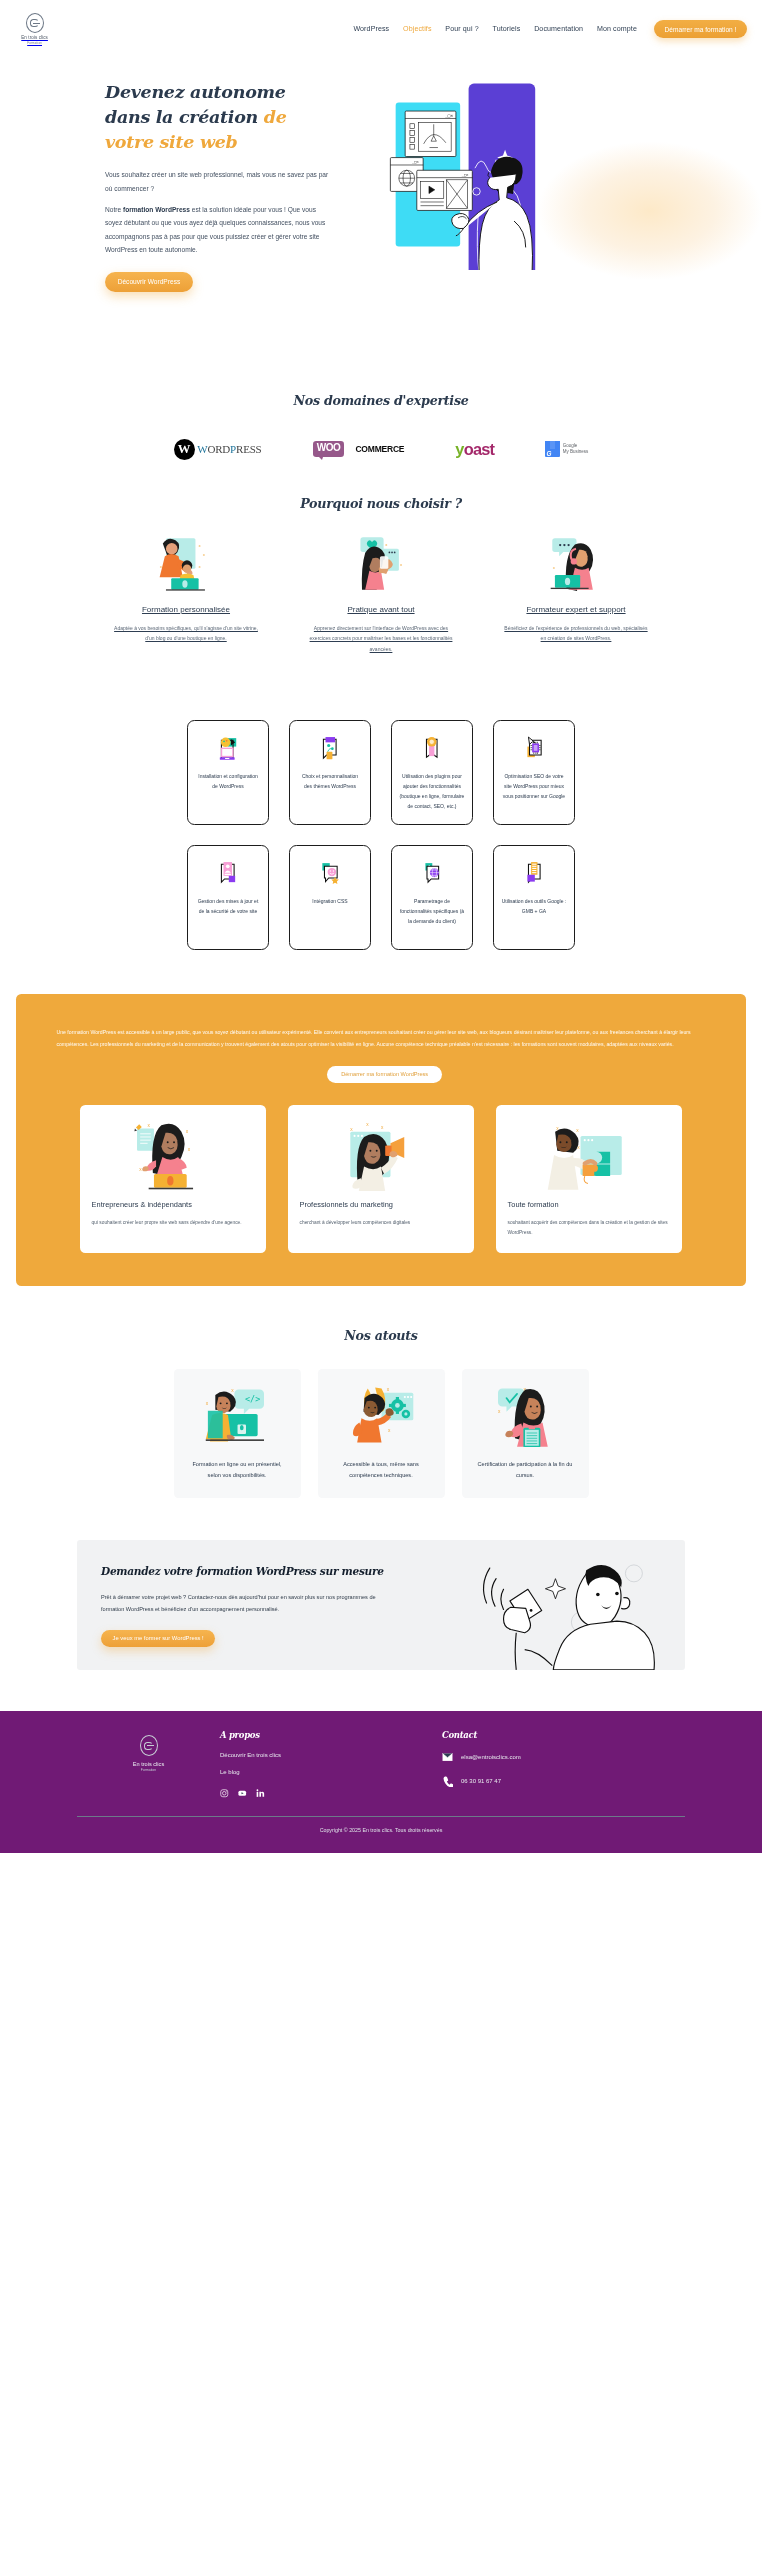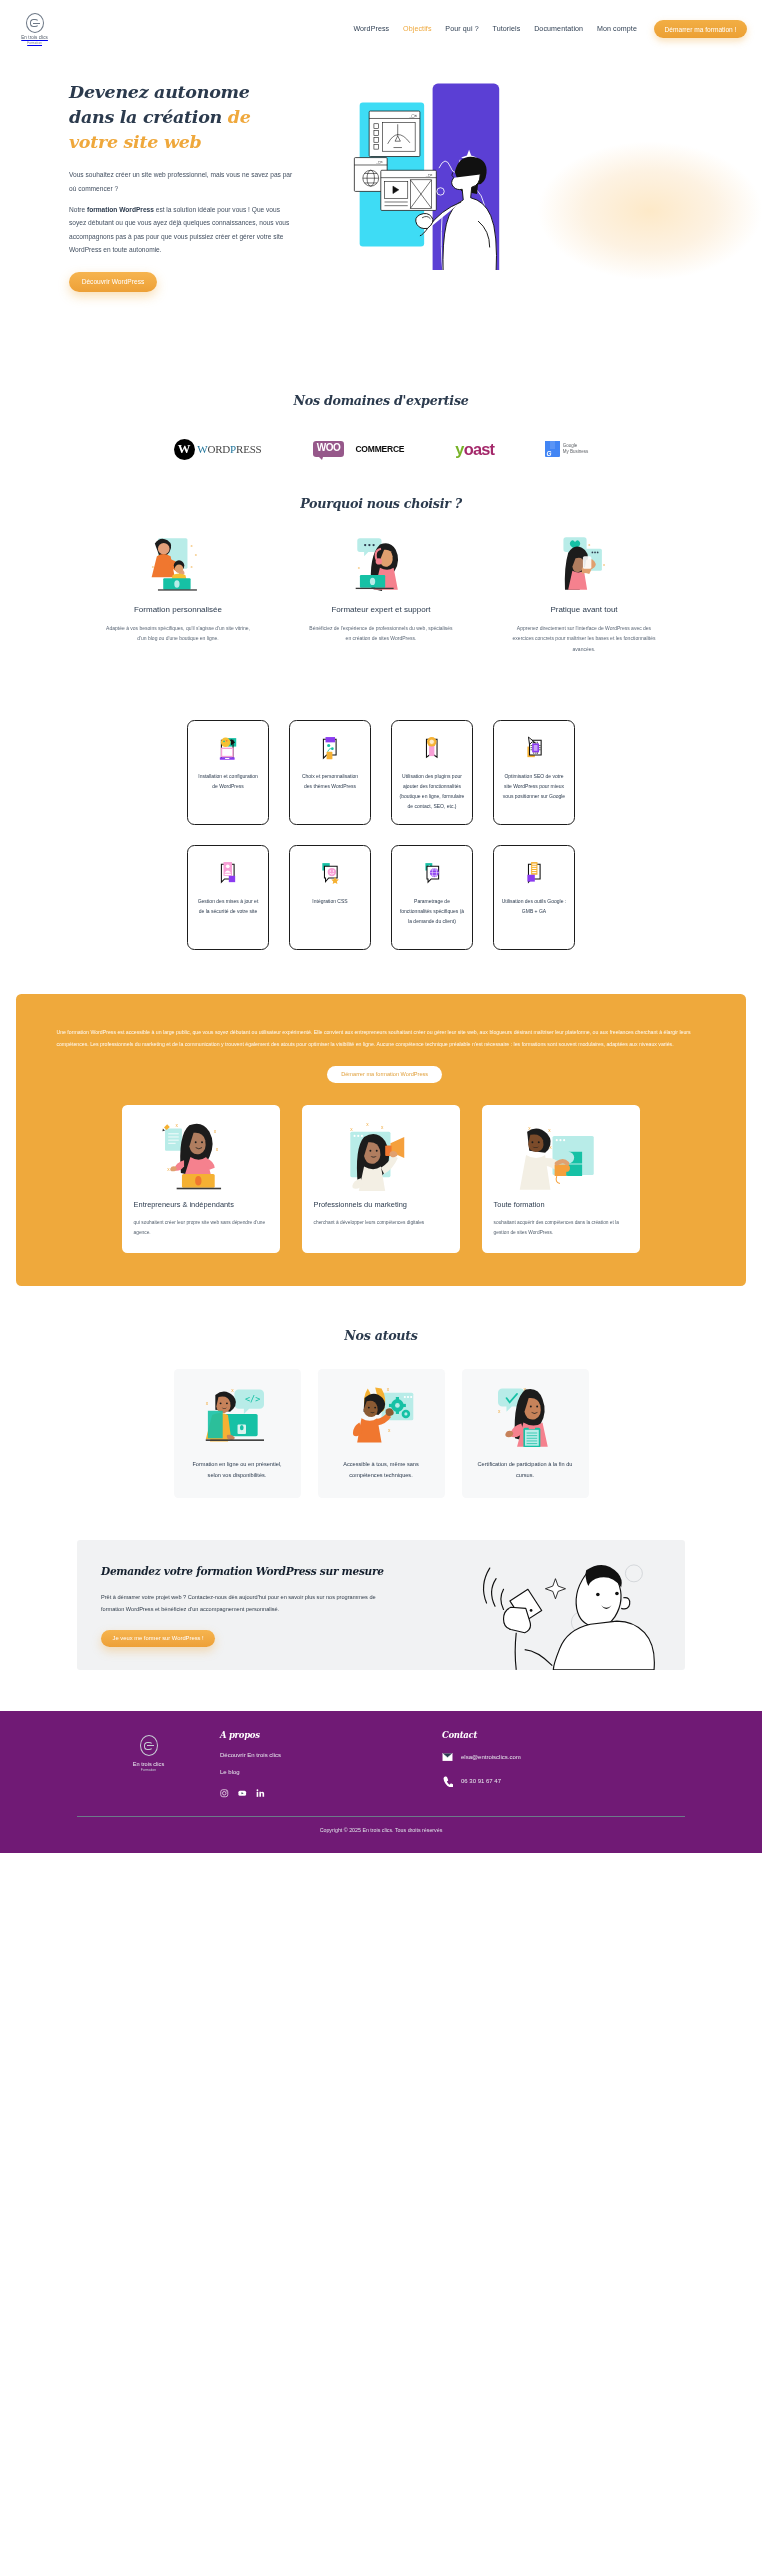--- a/index.html
+++ b/index.html
@@ -55,21 +55,21 @@
 
   
   .hero{
     position:relative; height:297px; overflow:hidden;
   }
   .hero-glow{
     position:absolute; right:-32px; top:64px; width:360px; height:222px;
     background:radial-gradient(closest-side at 60% 40%, #fde9c8 0%, #fdf2e2 45%, rgba(255,255,255,0) 78%);
     pointer-events:none;
   }
-  .hero-inner{ position:relative; display:flex; padding:0 0 0 69px; }
+  .hero-inner{ position:relative; display:flex; padding:0 0 0 69px;margin-left:36px; }
   .hero-copy{ width:228px; padding-top:22px; }
   h1.hero-title{
     margin:0 0 13.8px 0; font-size:17.5px; line-height:1.42; color:#2b3a4d;
   }
   h1.hero-title .hl{ color:#efa83c; }
   .hero-p{ font-size:6.6px; line-height:2.0; color:#424f60; margin:0 0 8.5px 0; }
   .hero-p b{ font-weight:700; color:#2b3a4d; }
   .btn-hero{
     margin-top:7.4px;
     background:linear-gradient(180deg,#f6b44f 0%,#eda037 100%);
@@ -135,21 +135,21 @@
   .gmb-mark .s4{ left:0; top:8px; width:15px; height:8px; background:#4285f4; border-radius:0 0 1.1px 1.1px; }
   .gmb-mark .g{
     position:absolute; left:0; top:8px; width:7.4px;height:8px; color:#fff;
     font-size:6.4px; font-weight:700; display:flex; align-items:center; justify-content:center;
   }
   .gmb-txt{ font-size:4.5px; color:#5f6368; line-height:1.25; }
 
   
   .why{ padding-top:35px; }
   .why-grid{
-    display:flex; justify-content:center; gap:12px; margin-top:23px;
+    display:flex; justify-content:center; gap:4px; margin-top:23px;text-decoration:underline;
   }
   .why-col{ width:159px; text-align:center; padding:0 7.4px; }
   .why-col + .why-col{ margin-left:32px; }
   .why-art{ height:58px; display:flex; align-items:flex-end; justify-content:center; }
   .why-h{ font-size:8px; color:#2b3a4d; margin:11.6px 0 7.4px; line-height:1.45; font-weight:400;}
   .why-p{ font-size:5px; color:#5a6675; line-height:2.1; margin:0; }
 
   
   .domains{ padding-top:37px; }
   .domain-grid{
@@ -174,21 +174,21 @@
   .ideal-p{ font-size:5.2px; line-height:2.25; color:#fff; margin:3.2px 0 0; opacity:.97; }
   .ideal-btn-wrap{ display:flex; justify-content:center; margin-top:15px; }
   .btn-white{
     background:#fff; color:#e0a03d; border:none; border-radius:11.6px;
     padding:5.8px 13.8px; font-size:5.6px; font-family:inherit; cursor:pointer;
   }
   .persona-grid{
     display:flex; justify-content:center; gap:22px; margin-top:22px;
   }
   .persona-card{
-    width:158px; background:#fff; border-radius:5.3px; padding:11.6px 11.6px 15px;
+    width:186px; background:#fff; border-radius:5.3px; padding:11.6px 11.6px 15px;
     color:#2b3a4d;
   }
   .persona-art{ height:78px; display:flex; align-items:center; justify-content:center; }
   .persona-h{ font-size:7.4px; line-height:1.6; margin:4.2px 0 0; font-weight:400; color:#2b3a4d; }
   .persona-p{ font-size:4.8px; line-height:2.1; color:#55616f; margin:7.4px 0 0; }
 
   
   .atouts{ padding-top:42px; }
   .atouts-grid{ display:flex; justify-content:center; gap:17px; margin-top:25.4px; }
   .atout-card{
@@ -399,46 +399,20 @@
           <rect x="36" y="103" width="74" height="2.5" fill="#3a3a3a"></rect>
         </svg>
       </div>
       <h3 class="why-h">Formation personnalisée</h3>
       <p class="why-p">Adaptée à vos besoins spécifiques, qu'il s'agisse d'un site vitrine, d'un blog ou d'une boutique en ligne.</p>
     </div>
 
     <div class="why-col">
       <div class="why-art">
         <svg width="79" height="57" viewBox="0 0 150 108">
-          <path d="M34 6 h36 a5 5 0 0 1 5 5 v16 a5 5 0 0 1 -5 5 h-20 l-8 8 v-8 h-8 a5 5 0 0 1 -5 -5 v-16 a5 5 0 0 1 5 -5z" fill="#b8ece8"></path>
-          <circle cx="44" cy="19" r="2.2" fill="#2b3a4d"></circle>
-            <circle cx="52" cy="19" r="2.2" fill="#2b3a4d"></circle>
-            <circle cx="60" cy="19" r="2.2" fill="#2b3a4d"></circle>
-          <g fill="#f0a93c" font-size="8" font-family="Liberation Sans, sans-serif">
-            <text x="80" y="20">x</text>
-              <text x="82" y="62">x</text>
-              <text x="30" y="64">x</text>
-          </g>
-          <path d="M72 18 q20 -8 30 10 q10 20 -2 40 q-8 14 -22 12 l-2 26 -20 -4 q-6 -62 16 -84z" fill="#1c1c1c"></path>
-          <path d="M80 28 q14 -2 16 12 q2 16 -10 20 q-12 2 -14 -12z" fill="#e0a06f"></path>
-          <path d="M72 62 q14 8 26 0 l8 42 -44 0z" fill="#f5818e"></path>
-          <path d="M74 26 q-10 2 -10 12 q0 10 6 12" fill="none" stroke="#f5818e" stroke-width="4"></path>
-          <circle cx="70" cy="50" r="6" fill="#f5818e"></circle>
-          <rect x="34" y="76" width="48" height="24" rx="2" fill="#16c1a5"></rect>
-          <ellipse cx="58" cy="88" rx="5" ry="7" fill="#b8ece8"></ellipse>
-          <rect x="26" y="100" width="72" height="2.5" fill="#3a3a3a"></rect>
-        </svg>
-      </div>
-      <h3 class="why-h">Formateur expert et support</h3>
-      <p class="why-p">Bénéficiez de l'expérience de professionnels du web, spécialisés en création de sites WordPress.</p>
-    </div>
-
-    <div class="why-col">
-      <div class="why-art">
-        <svg width="79" height="57" viewBox="0 0 150 108">
           <rect x="62" y="26" width="46" height="42" rx="3" fill="#b8ece8"></rect>
           <circle cx="100" cy="33" r="1.6" fill="#2b3a4d"></circle>
             <circle cx="95" cy="33" r="1.6" fill="#2b3a4d"></circle>
             <circle cx="90" cy="33" r="1.6" fill="#2b3a4d"></circle>
           <path d="M40 4 h34 a5 5 0 0 1 5 5 v18 a5 5 0 0 1 -5 5 h-22 l-8 8 v-8 h-4 a5 5 0 0 1 -5 -5 v-18 a5 5 0 0 1 5 -5z" fill="#b8ece8"></path>
           <path d="M57 13 q5 -6 9 0 q4 6 -9 14 q-13 -8 -9 -14 q4 -6 9 0z" fill="#16c1a5"></path>
           <g fill="#f0a93c" font-size="8" font-family="Liberation Sans, sans-serif">
             <text x="82" y="20">x</text>
               <text x="46" y="62">x</text>
               <text x="110" y="58">x</text>
@@ -446,20 +420,46 @@
           <path d="M44 34 q10 -18 26 -10 q16 8 10 30 q-4 16 -14 18 l0 32 -28 0 q-2 -44 6 -70z" fill="#1c1c1c"></path>
           <path d="M58 44 q14 -4 16 8 q2 14 -10 18 q-10 2 -12 -10z" fill="#b07d5f"></path>
           <path d="M52 68 q12 6 22 0 l6 36 -36 0z" fill="#f5818e"></path>
           <path d="M70 62 q14 -4 18 4 l-4 8 q-10 -4 -14 0z" fill="#e0a06f"></path>
           <path d="M78 48 q10 -6 16 2 q6 8 -4 14 q-10 6 -14 -4z" fill="#e0a06f"></path>
           <rect x="72" y="40" width="16" height="24" rx="3" fill="#fff" opacity=".9"></rect>
         </svg>
       </div>
       <h3 class="why-h">Pratique avant tout</h3>
       <p class="why-p">Apprenez directement sur l'interface de WordPress avec des exercices concrets pour maîtriser les bases et les fonctionnalités avancées.</p>
+    </div>
+
+    <div class="why-col">
+      <div class="why-art">
+        <svg width="79" height="57" viewBox="0 0 150 108">
+          <path d="M34 6 h36 a5 5 0 0 1 5 5 v16 a5 5 0 0 1 -5 5 h-20 l-8 8 v-8 h-8 a5 5 0 0 1 -5 -5 v-16 a5 5 0 0 1 5 -5z" fill="#b8ece8"></path>
+          <circle cx="44" cy="19" r="2.2" fill="#2b3a4d"></circle>
+            <circle cx="52" cy="19" r="2.2" fill="#2b3a4d"></circle>
+            <circle cx="60" cy="19" r="2.2" fill="#2b3a4d"></circle>
+          <g fill="#f0a93c" font-size="8" font-family="Liberation Sans, sans-serif">
+            <text x="80" y="20">x</text>
+              <text x="82" y="62">x</text>
+              <text x="30" y="64">x</text>
+          </g>
+          <path d="M72 18 q20 -8 30 10 q10 20 -2 40 q-8 14 -22 12 l-2 26 -20 -4 q-6 -62 16 -84z" fill="#1c1c1c"></path>
+          <path d="M80 28 q14 -2 16 12 q2 16 -10 20 q-12 2 -14 -12z" fill="#e0a06f"></path>
+          <path d="M72 62 q14 8 26 0 l8 42 -44 0z" fill="#f5818e"></path>
+          <path d="M74 26 q-10 2 -10 12 q0 10 6 12" fill="none" stroke="#f5818e" stroke-width="4"></path>
+          <circle cx="70" cy="50" r="6" fill="#f5818e"></circle>
+          <rect x="34" y="76" width="48" height="24" rx="2" fill="#16c1a5"></rect>
+          <ellipse cx="58" cy="88" rx="5" ry="7" fill="#b8ece8"></ellipse>
+          <rect x="26" y="100" width="72" height="2.5" fill="#3a3a3a"></rect>
+        </svg>
+      </div>
+      <h3 class="why-h">Formateur expert et support</h3>
+      <p class="why-p">Bénéficiez de l'expérience de professionnels du web, spécialisés en création de sites WordPress.</p>
     </div>
 
   </div>
 </section>
 
 <section class="section domains">
 
   <div class="domain-grid">
 
     <div class="domain-card">

